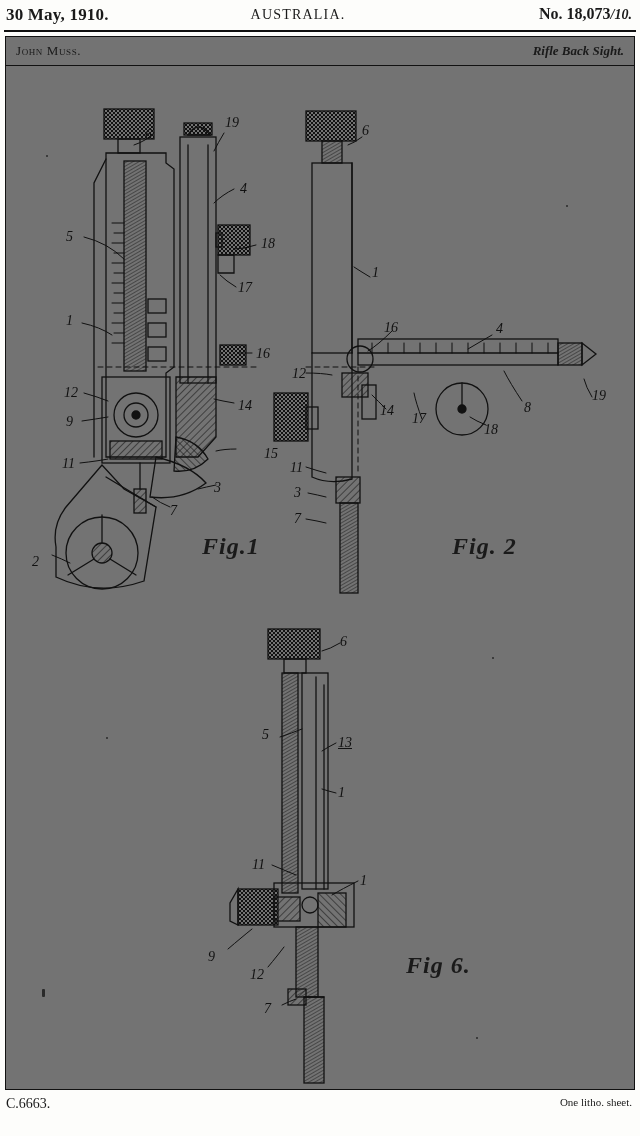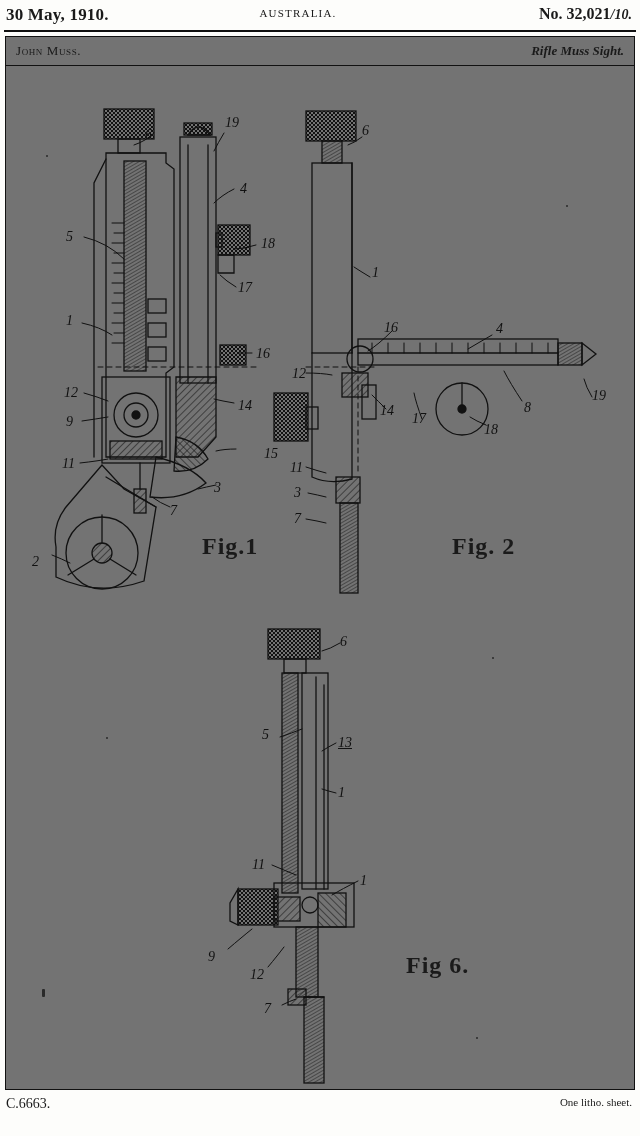--- a/index.html
+++ b/index.html
@@ -19,21 +19,21 @@
     position:absolute;left:0;top:0;width:640px;height:32px;
   }
   .hdr-date{
     position:absolute;left:6px;top:5px;
     font-weight:bold;font-size:17px;letter-spacing:.2px;
     font-family:"Liberation Serif", serif;
     text-align:right;
   }
   .hdr-country{
     position:absolute;left:0;top:7px;width:596px;text-align:center;
-    font-size:11px;font-variant:small-caps;letter-spacing:1.2px;
+    font-size:14px;font-variant:small-caps;letter-spacing:1.2px;
   }
   .hdr-number{
     position:absolute;right:8px;top:5px;
     font-weight:bold;font-size:16px;
   }
   .hdr-number .frac{font-weight:bold;font-style:italic;font-size:14px;text-align:center;}
   .rule{
     position:absolute;left:4px;top:30px;width:632px;height:2px;background:#111;
   }
   
@@ -57,21 +57,21 @@
   .foot-left{
     position:absolute;left:6px;top:1096px;font-size:14px;
   }
   .foot-right{
     position:absolute;right:8px;top:1096px;font-size:11px;
   }
   
   .figcap{
     position:absolute;
     font-family:"Liberation Serif", serif;
-    font-weight:bold;
+    font-style:italic;font-weight:bold;
     font-size:24px;
     letter-spacing:1px;
     text-align:right;
   }
   
   .num{
     position:absolute;
     font-style:italic;
     font-size:14px;
     font-family:"Liberation Serif", serif;
@@ -84,28 +84,28 @@
 </style>
 </head>
 <body>
 
 <div class="page">
 
   <div class="hdr">
     <div class="hdr-date">30 May, 1910.</div>
     <div class="hdr-country">AUSTRALIA.</div>
     <div class="hdr-number">
-      <span>No. 32,021</span><span class="frac">/10.</span>
+      <span>No. 18,073</span><span class="frac">/10.</span>
     </div>
   </div>
   <div class="rule"></div>
 
   <div class="plate">
     <div class="inventor">John Muss.</div>
-    <div class="title-right">Rifle Muss Sight.</div>
+    <div class="title-right">Rifle Back Sight.</div>
     <div class="sub-rule"></div>
 
     <svg class="drawing" width="628" height="1050" viewBox="0 0 628 1050">
       <defs>
         <pattern id="hatch" width="5" height="5" patternUnits="userSpaceOnUse" patternTransform="rotate(45)">
           <line x1="0" y1="0" x2="0" y2="5" stroke="#111" stroke-width="1.1"></line>
         </pattern>
         <pattern id="hatchR" width="5" height="5" patternUnits="userSpaceOnUse" patternTransform="rotate(-45)">
           <line x1="0" y1="0" x2="0" y2="5" stroke="#111" stroke-width="1.1"></line>
         </pattern>

